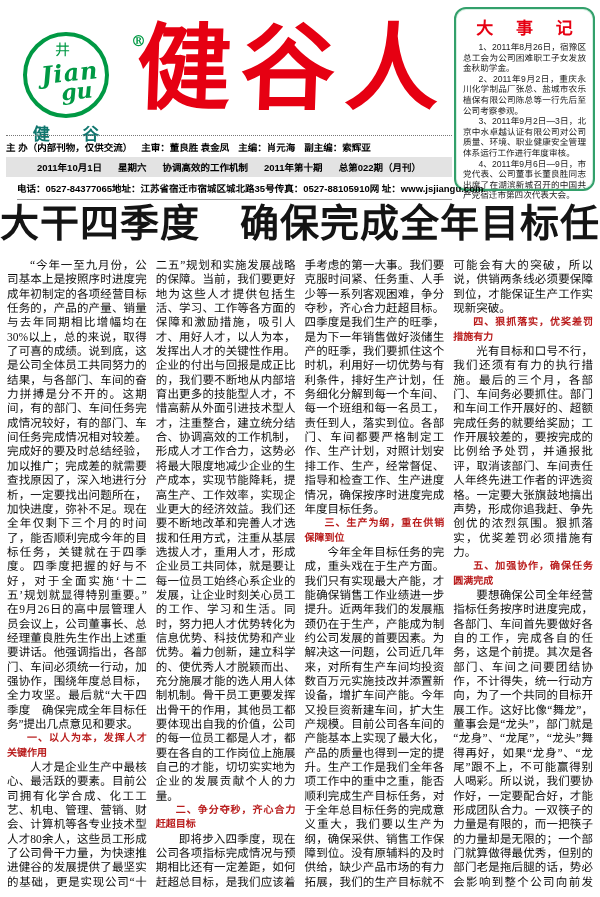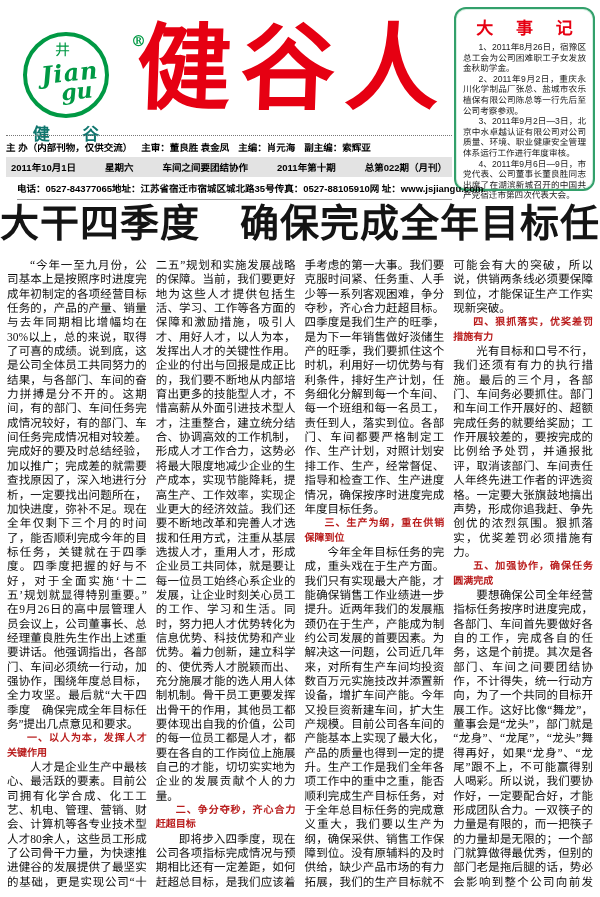--- a/index.html
+++ b/index.html
@@ -44,21 +44,21 @@
   }
   
   .info-rows {
     position:absolute; left:6px; top:135px; width:446px;
     font-family:"Liberation Sans",sans-serif; font-weight:bold; color:#000;
     border-top:1px dotted #777;
   }
   .info-row1 { display:flex; align-items:baseline; gap:9px; padding:4px 0 3px; font-size:9.5px; white-space:nowrap; }
   .info-publisher { font-size:13.5px; letter-spacing:1px; }
   .info-row2 {
-    display:flex; justify-content:center; gap:29px; padding:3px 16px;
+    display:flex; justify-content:center; gap:16px; padding:3px 16px;
     font-size:9.5px; background:#e3e3e3; white-space:nowrap;
   }
   .info-row3 {
     display:flex; justify-content:space-between; padding:4px 2px 4px 0;
     font-size:9.5px; border-bottom:1px solid #999; white-space:nowrap;margin-left:11px;
   }
   
   .headline {
     position:absolute; left:0; top:198px; width:600px; text-align:center;
     font-family:"Liberation Sans","DejaVu Sans",sans-serif; font-weight:bold;
@@ -106,21 +106,21 @@
   <div class="info-rows">
     <div class="info-row1">
       <span>主 办（内部刊物，仅供交流）</span>
       <span>主审：董良胜 袁金凤</span>
       <span>主编：肖元海</span>
       <span>副主编：索辉亚</span>
     </div>
     <div class="info-row2">
       <span>2011年10月1日</span>
       <span>星期六</span>
-      <span>车间之间要团结协作</span>
+      <span>协调高效的工作机制</span>
       <span>2011年第十期</span>
       <span>总第022期（月刊）</span>
     </div>
     <div class="info-row3">
       <span>电话：0527-84377065</span>
       <span>地址：江苏省宿迁市宿城区城北路35号</span>
       <span>传真：0527-88105910</span>
       <span>网 址：www.jsjiangu.com</span>
     </div>
   </div>

